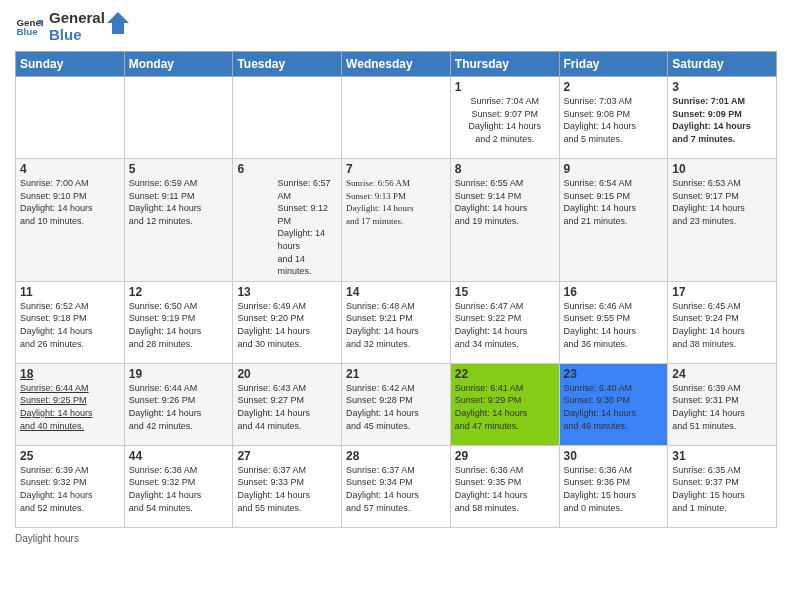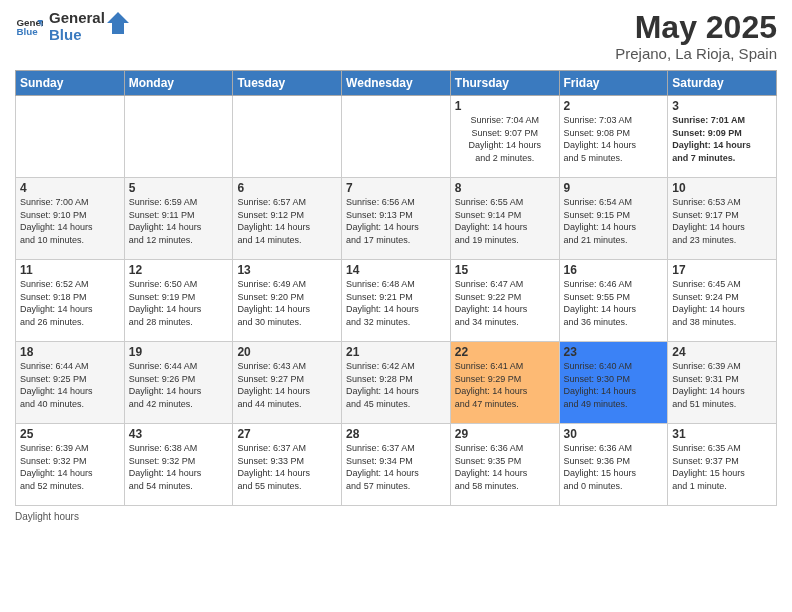--- a/index.html
+++ b/index.html
@@ -109,24 +109,20 @@
         <polygon points="34,14 42,14 38,20" fill="#3a7abf" opacity="0.6"></polygon>
       </svg>
       <div style="margin-left:4px;">
         <div style="font-size:15px;font-weight:bold;color:#333;line-height:1.1;">General</div>
         <div style="font-size:15px;font-weight:bold;color:#3a7abf;line-height:1.1;">Blue</div>
       </div>
       <svg width="22" height="22" viewBox="0 0 22 22" style="margin-left:2px;margin-top:-8px;">
         <polygon points="0,11 11,0 22,11 17,11 17,22 5,22 5,11" fill="#3a7abf"></polygon>
       </svg>
     </div>
-    <div class="title-block">
-      <div class="cal-title">May 2025</div>
-      <div class="cal-subtitle">Prejano, La Rioja, Spain</div>
-    </div>
   </div>
 
   <table class="calendar">
     <thead>
       <tr>
       <th>Sunday</th>
           <th>Monday</th>
           <th>Tuesday</th>
           <th>Wednesday</th>
           <th>Thursday</th>
@@ -172,28 +168,28 @@
           </td>
           <td style="background: rgb(245, 245, 245);">
             <span class="day-number">5</span>
             <div class="day-info" style="white-space: pre-line;">Sunrise: 6:59 AM
 Sunset: 9:11 PM
 Daylight: 14 hours
 and 12 minutes.</div>
           </td>
           <td style="background: rgb(245, 245, 245);">
             <span class="day-number">6</span>
-            <div class="day-info" style="white-space: pre-line;">Sunrise: 6:57 AM
+            <div class="day-info" style="white-space: pre-line; margin-left: 40px;">Sunrise: 6:57 AM
 Sunset: 9:12 PM
 Daylight: 14 hours
 and 14 minutes.</div>
           </td>
           <td style="background: rgb(245, 245, 245);">
             <span class="day-number">7</span>
-            <div class="day-info" style="white-space: pre-line;">Sunrise: 6:56 AM
+            <div class="day-info" style="white-space: pre-line; font-family: Liberation Serif, serif;">Sunrise: 6:56 AM
 Sunset: 9:13 PM
 Daylight: 14 hours
 and 17 minutes.</div>
           </td>
           <td style="background: rgb(245, 245, 245);">
             <span class="day-number">8</span>
             <div class="day-info" style="white-space: pre-line;">Sunrise: 6:55 AM
 Sunset: 9:14 PM
 Daylight: 14 hours
 and 19 minutes.</div>
@@ -258,21 +254,21 @@
           </td>
           <td>
             <span class="day-number">17</span>
             <div class="day-info" style="white-space: pre-line;">Sunrise: 6:45 AM
 Sunset: 9:24 PM
 Daylight: 14 hours
 and 38 minutes.</div>
           </td>
         </tr>
         <tr style="background: rgb(245, 245, 245);">
-          <td style="background: rgb(245, 245, 245);">
+          <td style="background: rgb(245, 245, 245); text-decoration: underline;">
             <span class="day-number">18</span>
             <div class="day-info" style="white-space: pre-line;">Sunrise: 6:44 AM
 Sunset: 9:25 PM
 Daylight: 14 hours
 and 40 minutes.</div>
           </td>
           <td style="background: rgb(245, 245, 245);">
             <span class="day-number">19</span>
             <div class="day-info" style="white-space: pre-line;">Sunrise: 6:44 AM
 Sunset: 9:26 PM
@@ -286,21 +282,21 @@
 Daylight: 14 hours
 and 44 minutes.</div>
           </td>
           <td style="background: rgb(245, 245, 245);">
             <span class="day-number">21</span>
             <div class="day-info" style="white-space: pre-line;">Sunrise: 6:42 AM
 Sunset: 9:28 PM
 Daylight: 14 hours
 and 45 minutes.</div>
           </td>
-          <td style="background: #fdba74;">
+          <td style="background: #84cc16;">
             <span class="day-number">22</span>
             <div class="day-info" style="white-space: pre-line;">Sunrise: 6:41 AM
 Sunset: 9:29 PM
 Daylight: 14 hours
 and 47 minutes.</div>
           </td>
           <td style="background: #3b82f6;">
             <span class="day-number">23</span>
             <div class="day-info" style="white-space: pre-line;">Sunrise: 6:40 AM
 Sunset: 9:30 PM
@@ -317,21 +313,21 @@
         </tr>
         <tr>
           <td>
             <span class="day-number">25</span>
             <div class="day-info" style="white-space: pre-line;">Sunrise: 6:39 AM
 Sunset: 9:32 PM
 Daylight: 14 hours
 and 52 minutes.</div>
           </td>
           <td>
-            <span class="day-number">43</span>
+            <span class="day-number">44</span>
             <div class="day-info" style="white-space: pre-line;">Sunrise: 6:38 AM
 Sunset: 9:32 PM
 Daylight: 14 hours
 and 54 minutes.</div>
           </td>
           <td>
             <span class="day-number">27</span>
             <div class="day-info" style="white-space: pre-line;">Sunrise: 6:37 AM
 Sunset: 9:33 PM
 Daylight: 14 hours

